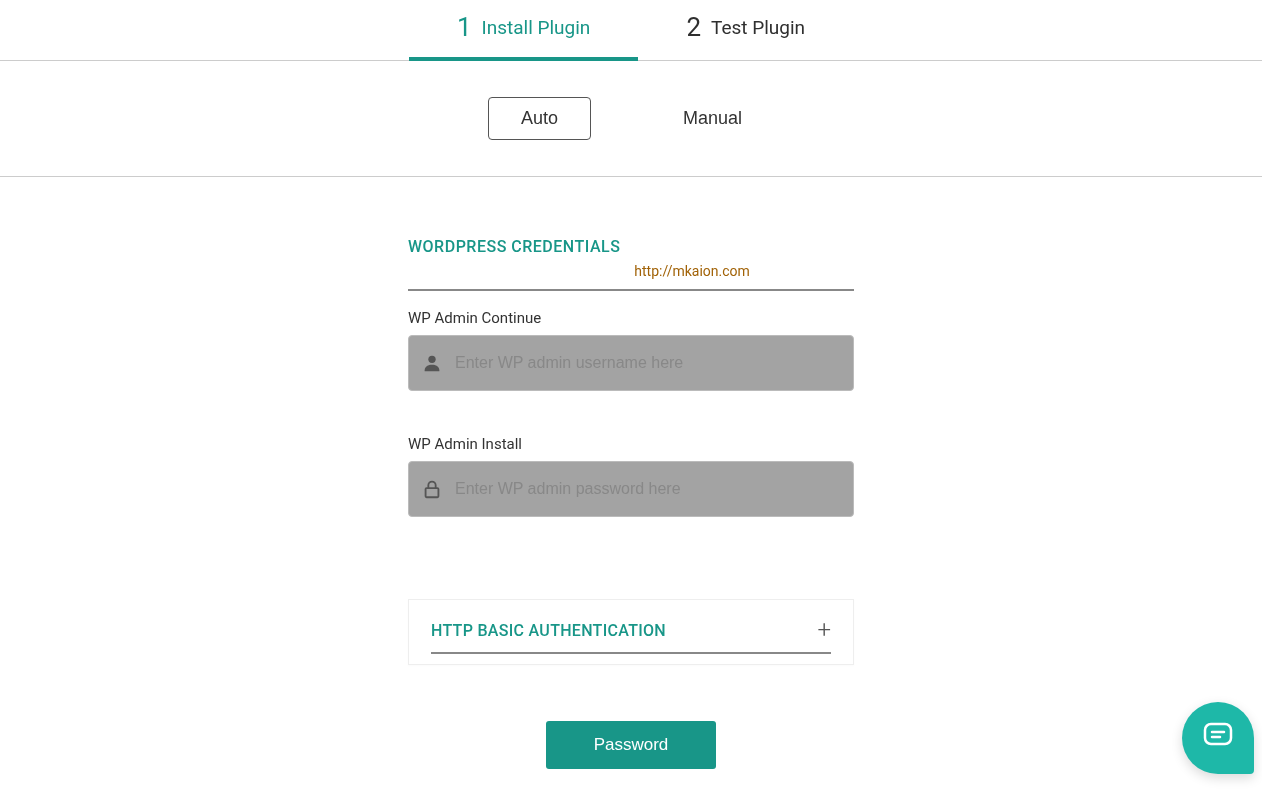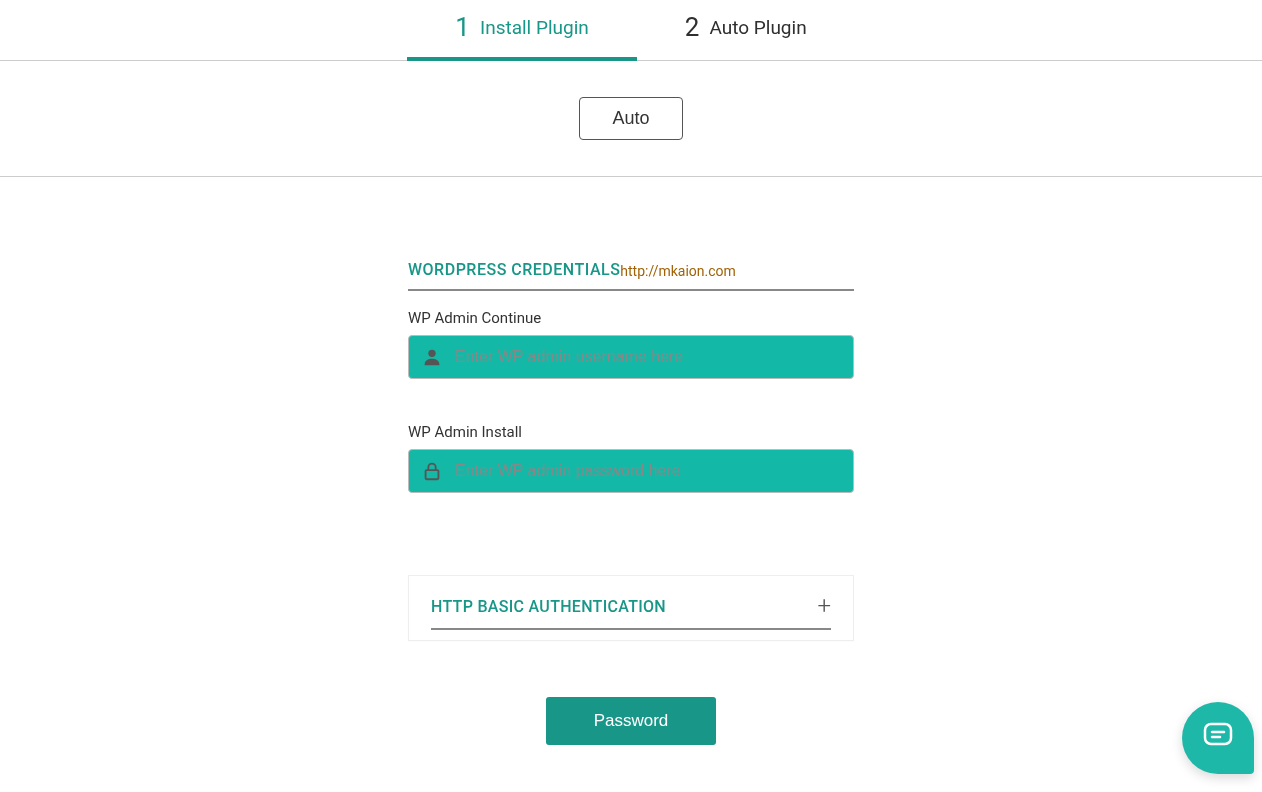--- a/index.html
+++ b/index.html
@@ -73,24 +73,25 @@
     .mode-btn.active {
       border: 1px solid #555;
       border-radius: 4px;
     }
     .form-container {
       max-width: 446px;
       margin: 60px auto 0;
     }
     .section-header {
       display: flex;
-      align-items: flex-end;
+      align-items: flex-start;
       border-bottom: 2px solid #888;
       padding-bottom: 10px;
       margin-bottom: 18px;
+      gap: 14px;
     }
     .section-title {
       color: #189688;
       font-size: 16px;
       letter-spacing: 0.5px;
       font-weight: 500;
     }
     .section-url {
       color: #a16207;
       font-size: 14px;
@@ -101,23 +102,23 @@
       color: #333;
       margin-bottom: 8px;
       display: block;
     }
     .input-wrapper {
       display: flex;
       align-items: center;
       border: 1px solid #bbb;
       border-radius: 4px;
       padding: 0 12px;
-      height: 44px;
+      height: 56px;
       margin-bottom: 44px;
-      background: #14b8a6;
+      background: #a3a3a3;
     }
     .input-wrapper:last-of-type {
       margin-bottom: 0;
     }
     .input-icon {
       color: #666;
       margin-right: 12px;
       display: flex;
       align-items: center;
     }
@@ -206,26 +207,27 @@
 </head>
 <body>
 
 <nav class="step-nav">
   <div class="step-item active">
     <span class="step-number">1</span>
     <span class="step-label">Install Plugin</span>
   </div>
   <div class="step-item">
     <span class="step-number">2</span>
-    <span class="step-label">Auto Plugin</span>
+    <span class="step-label">Test Plugin</span>
   </div>
 </nav>
 
 <div class="mode-toggle">
   <button class="mode-btn active">Auto</button>
+  <button class="mode-btn">Manual</button>
 </div>
 
 <div class="form-container">
   <div class="section-header">
     <span class="section-title">WORDPRESS CREDENTIALS</span>
     <span class="section-url">http://mkaion.com</span>
   </div>
 
   <label class="field-label">WP Admin Continue</label>
   <div class="input-wrapper">

